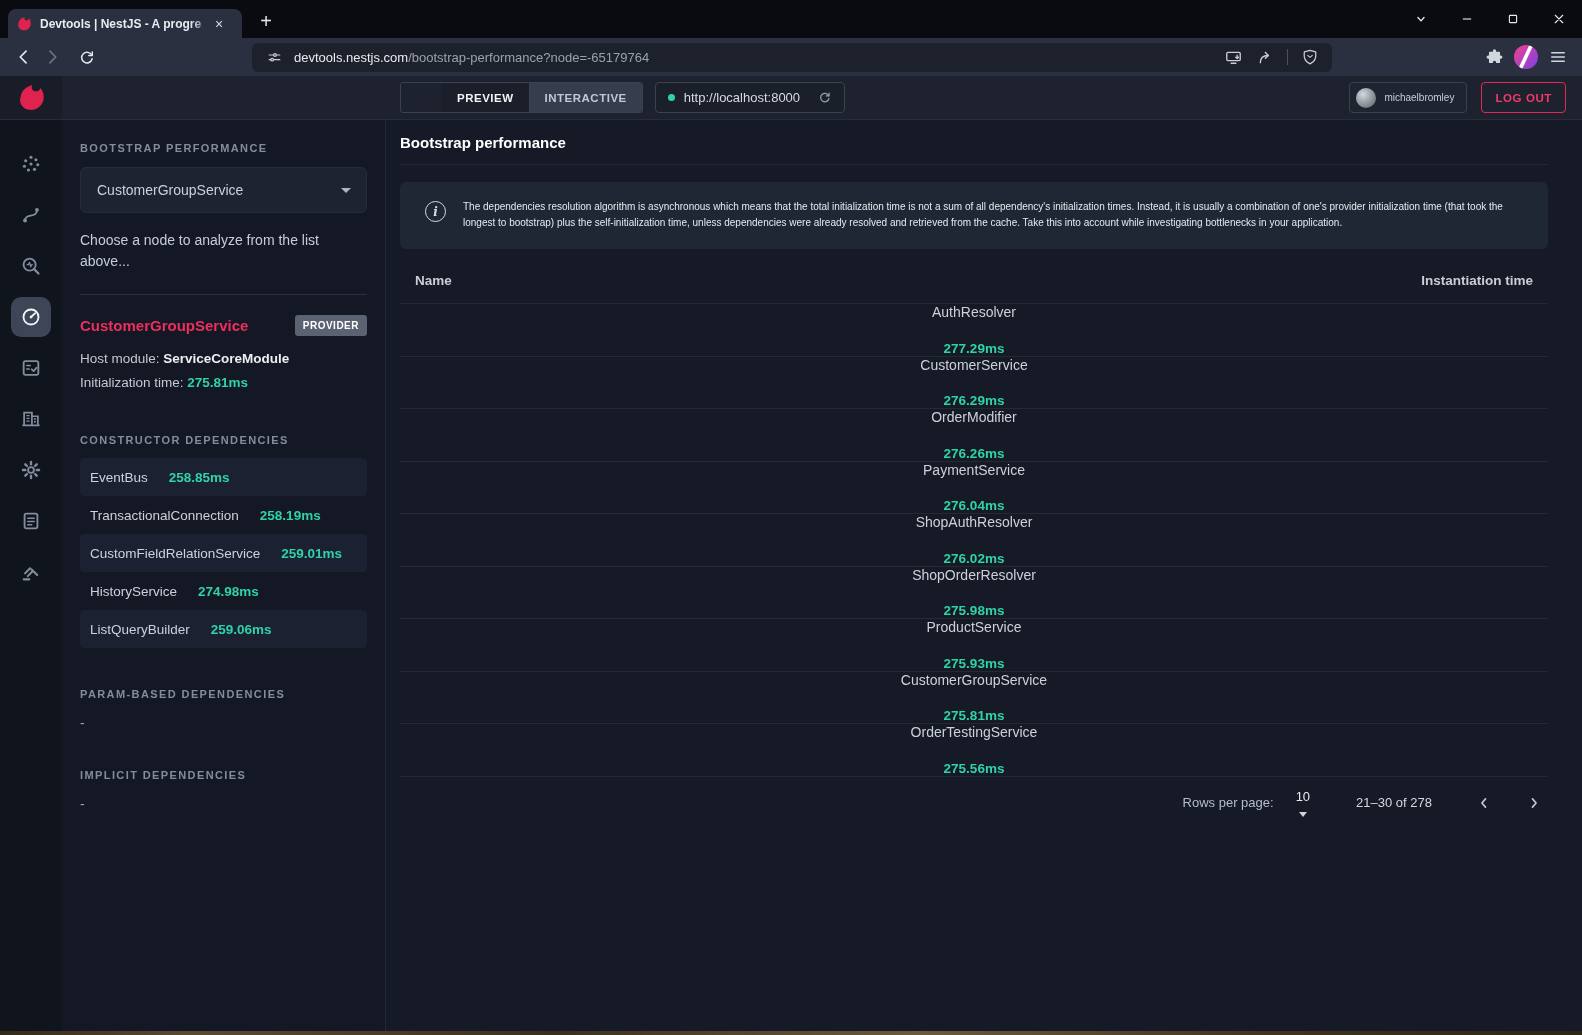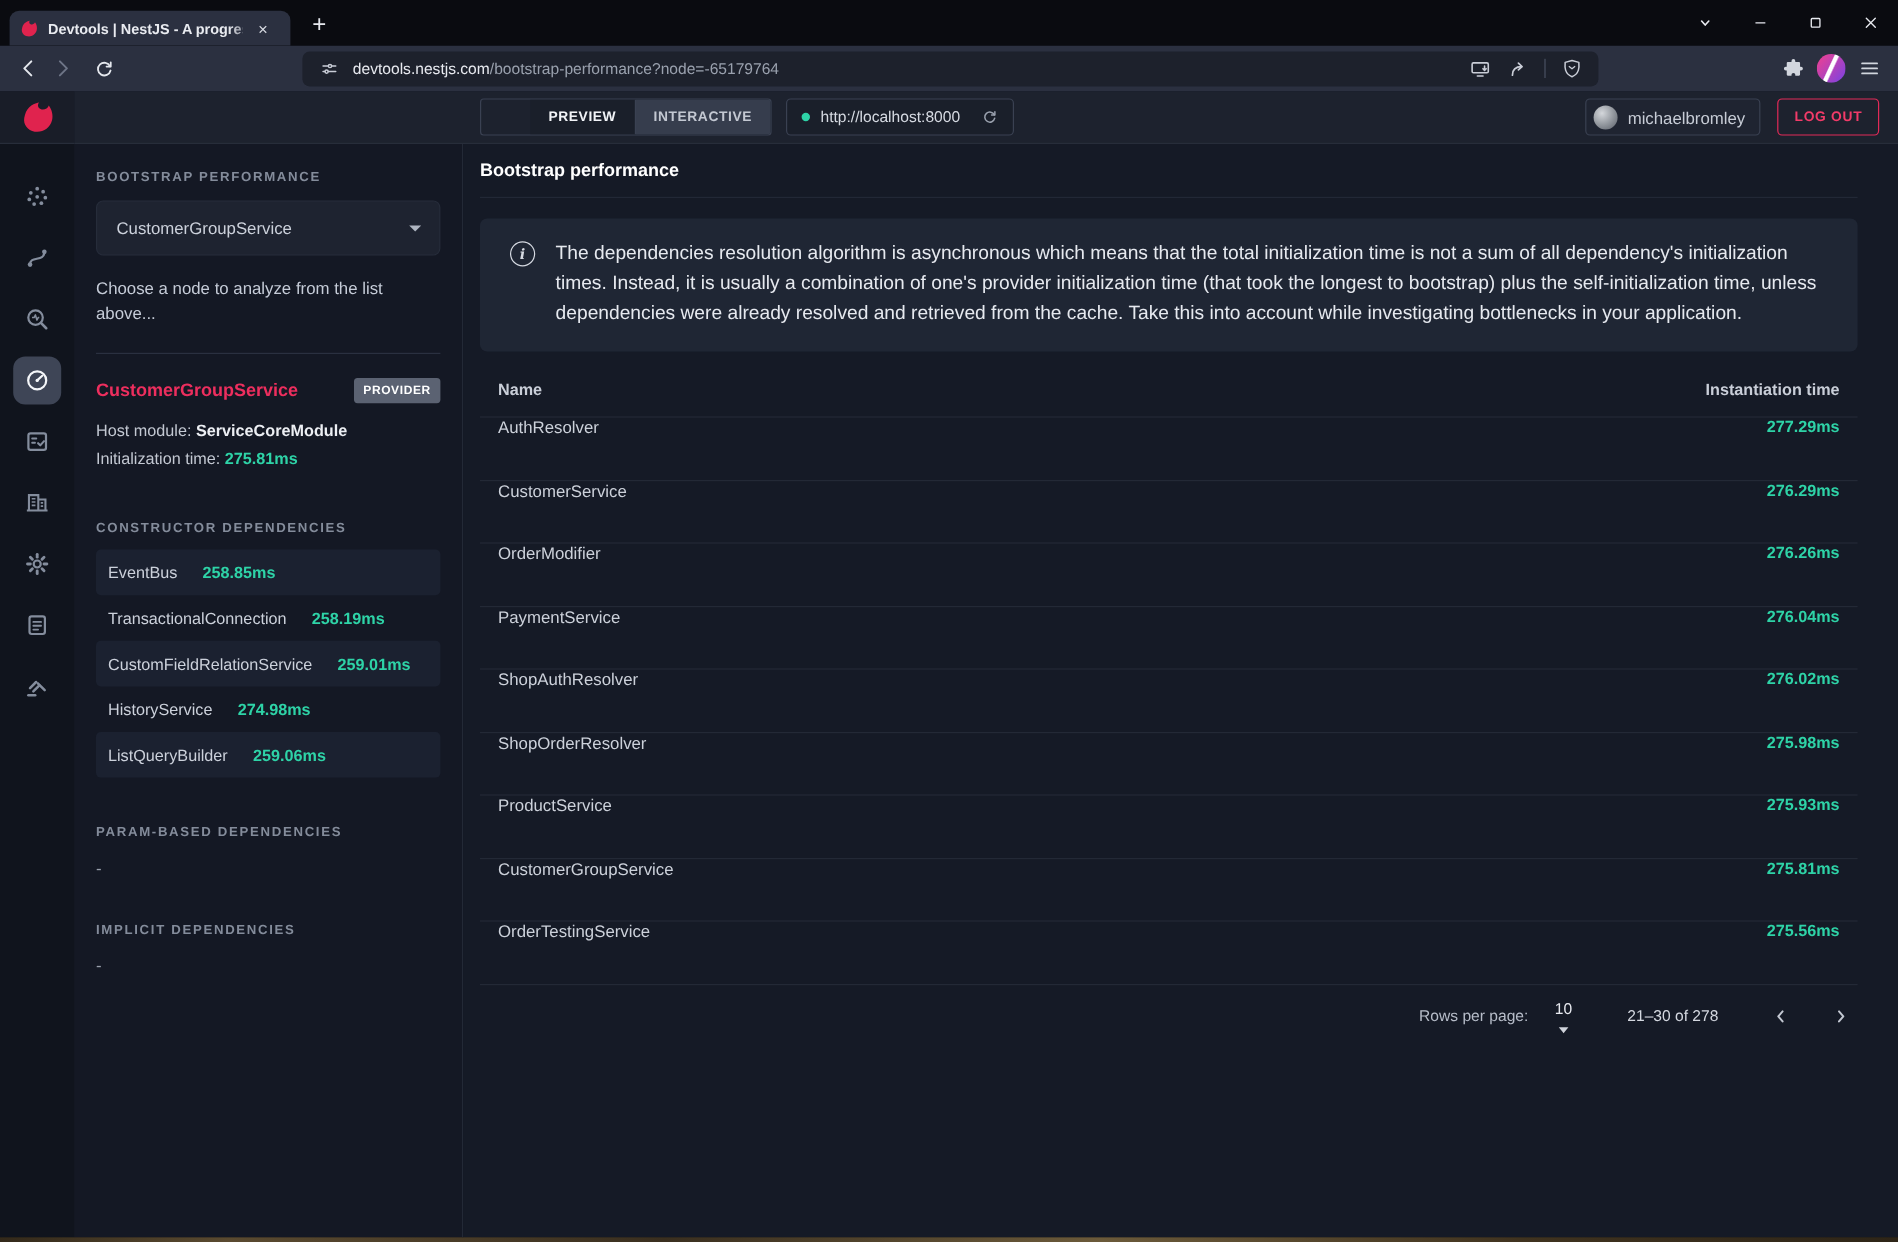--- a/index.html
+++ b/index.html
@@ -51,21 +51,21 @@
   .target-pill { height:31px; border:1px solid #3a4152; border-radius:4px; background:#1a1f2a;
                  display:flex; align-items:center; gap:9px; padding:0 12px; }
   .status-dot { width:7px; height:7px; border-radius:50%; background:#2ed3a7; }
   .target-url { font-size:13px; color:#d6dae2; }
   .pill-reload { color:#9aa1ae; margin-left:8px; display:flex; }
   .header-right { margin-left:auto; display:flex; align-items:center; gap:14px; padding-right:16px; }
   .user-chip { height:31px; border:1px solid #3a4152; border-radius:4px; background:#1f2431;
                display:flex; align-items:center; gap:8px; padding:0 12px 0 6px; }
   .user-avatar { width:20px; height:20px; border-radius:50%;
                  background:radial-gradient(circle at 35% 32%, #d4d7db, #8e939a 55%, #585d66); }
-  .user-name { font-size:14px; color:#c7ccd6; }
+  .user-name { font-size:10px; color:#c7ccd6; }
   .logout-btn { height:31px; border:1px solid #e22a58; border-radius:4px; background:transparent; color:#f23b69;
                 font-family:inherit; font-size:11.5px; font-weight:700; letter-spacing:.6px; padding:0 13px; cursor:pointer; }
 
   
   .app-body { flex:1; display:flex; min-height:0; }
   .rail { width:62px; background:#10141d; flex:0 0 auto; display:flex; flex-direction:column; align-items:center; padding-top:24px; }
   .rail-item { width:40px; height:40px; border-radius:10px; display:flex; align-items:center; justify-content:center;
                color:#848d9d; margin-bottom:11px; }
   .rail-item.active { background:#3e4556; color:#f4f6f9; }
 
@@ -94,26 +94,26 @@
   .empty-dash { margin-top:15px; font-size:14px; color:#9aa0ac; }
   .mt-big { margin-top:40px; }
   .mt-med { margin-top:38px; }
 
   .main { flex:1; background:#151a26; padding:0 34px 0 14px; min-width:0; }
   .page-title { padding:14px 0 13px; font-size:15px; font-weight:700; color:#fff; border-bottom:1px solid #222836; }
   .banner { margin-top:17px; background:#1f2634; border-radius:6px; padding:17px 25px 19px; display:flex; gap:17px; }
   .info-icon { flex:0 0 auto; width:21px; height:21px; border-radius:50%; border:1.6px solid #d6dae2; color:#d6dae2;
                display:flex; align-items:center; justify-content:center; font-size:12px; font-weight:700;
                font-family:"DejaVu Serif", serif; font-style:italic; margin-top:2px; }
-  .banner-text { font-size:16px; line-height:1.57; color:#e6e9ef; }
+  .banner-text { font-size:10px; line-height:1.57; color:#e6e9ef; }
   .table { margin-top:8px; }
   .thead { display:flex; justify-content:space-between; align-items:center; padding:16px 15px 15px;text-align:center; }
   .th { font-size:13.5px; font-weight:700; color:#c9ced8; }
-  .trow { display:flex; justify-content:space-between; align-items:flex-start; height:52.5px; padding:0 15px;
-          border-top:1px solid #232936; cursor:pointer; }
+  .trow { display:flex; justify-content:space-between; align-items:center; height:52.5px; padding:0 15px;
+          border-top:1px solid #232936; cursor:pointer;flex-direction:column; }
   .td-name { font-size:14px; color:#ccd1da; }
   .td-time { font-size:13.5px; font-weight:700; color:#2ed3a7; }
   .tfoot { border-top:1px solid #232936; height:53px; display:flex; align-items:center; justify-content:flex-end; }
   .rpp-label { font-size:13px; color:#b6bcc8; }
   .rpp-select { margin-left:22px; display:flex; align-items:center; gap:8px; cursor:pointer;flex-direction:column; }
   .rpp-value { font-size:13px; color:#e8eaf0; }
   .rpp-caret { width:0; height:0; border-left:4.5px solid transparent; border-right:4.5px solid transparent;
                border-top:5px solid #cfd3db; }
   .range-label { margin-left:46px; font-size:13px; color:#d4d8e0; }
   .pg-btn { margin-left:22px; width:28px; height:28px; display:flex; align-items:center; justify-content:center;

